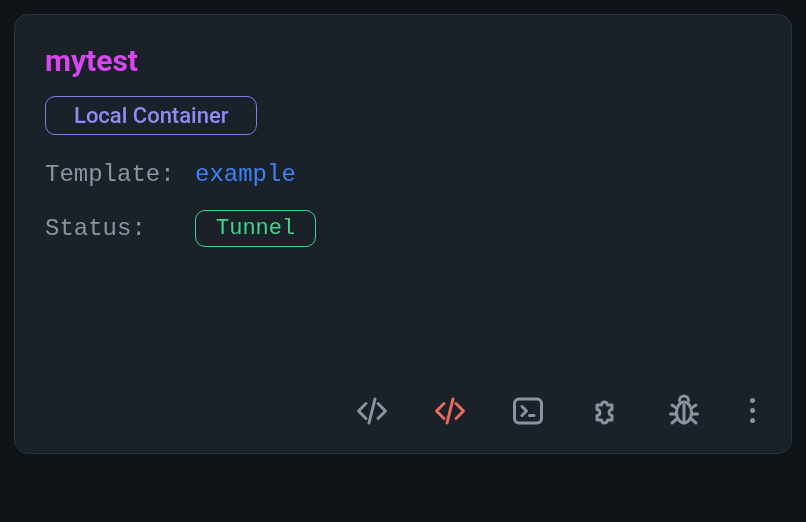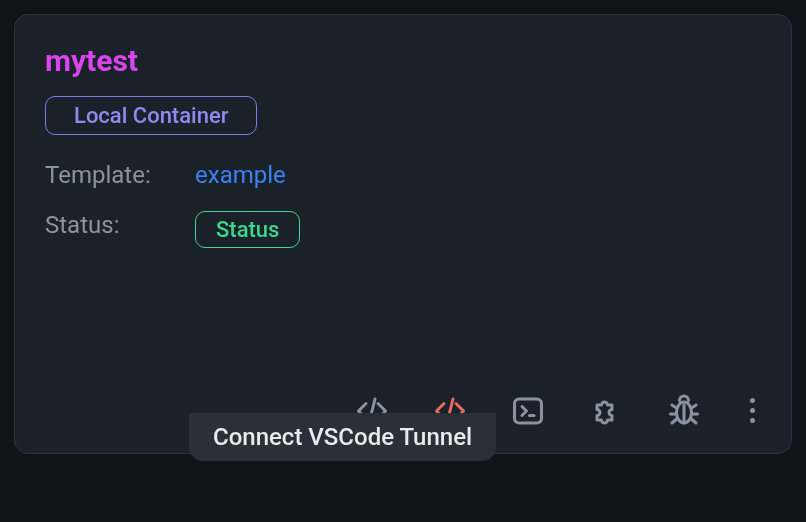--- a/index.html
+++ b/index.html
@@ -30,23 +30,25 @@
       border: 1.5px solid #7b7fe8;
       color: #8e8cf0;
       border-radius: 10px;
       padding: 6px 28px;
       font-size: 22px;
       font-weight: 500;
       margin-bottom: 26px;
     }
     .info-row {
       display: flex;
+      align-items: center;
       margin-bottom: 22px;
       font-size: 24px;
       color: #8b93a0;
+      font-family: Liberation Mono, monospace;
     }
     .info-label {
       width: 150px;
     }
     .info-value {
       color: #3b82f6;
     }
     .status-badge {
       display: inline-block;
       border: 1.5px solid #3dd68c;
@@ -110,21 +112,21 @@
 
   <div class="container-badge">Local Container</div>
 
   <div class="info-row">
     <span class="info-label">Template:</span>
     <span class="info-value">example</span>
   </div>
 
   <div class="info-row">
     <span class="info-label">Status:</span>
-    <span class="status-badge">Status</span>
+    <span class="status-badge">Tunnel</span>
   </div>
 
   <div class="actions">
 
     <div class="icon-btn">
       <svg viewBox="0 0 24 24" fill="none" stroke="currentColor" stroke-width="2" stroke-linecap="round" stroke-linejoin="round">
         <polyline points="8 7 3 12 8 17"></polyline>
         <polyline points="16 7 21 12 16 17"></polyline>
         <line x1="14" y1="4" x2="10" y2="20"></line>
       </svg>
@@ -166,14 +168,13 @@
       </svg>
     </div>
 
     <div class="more-dots">
       <span></span>
         <span></span>
         <span></span>
     </div>
   </div>
 
-  <div class="tooltip">Connect VSCode Tunnel</div>
 </div>
 
 </body></html>

